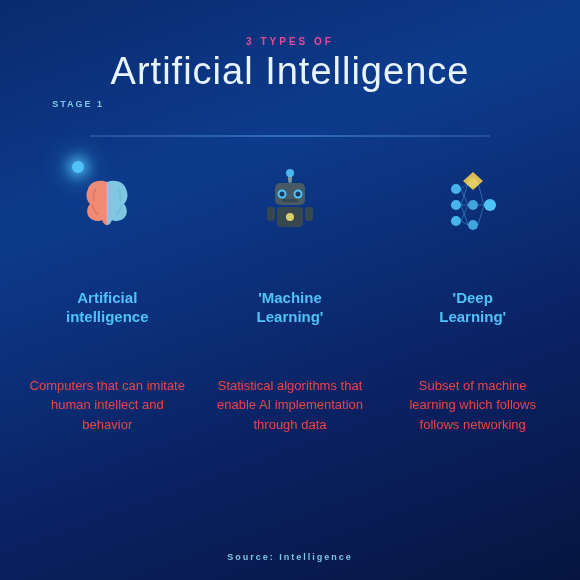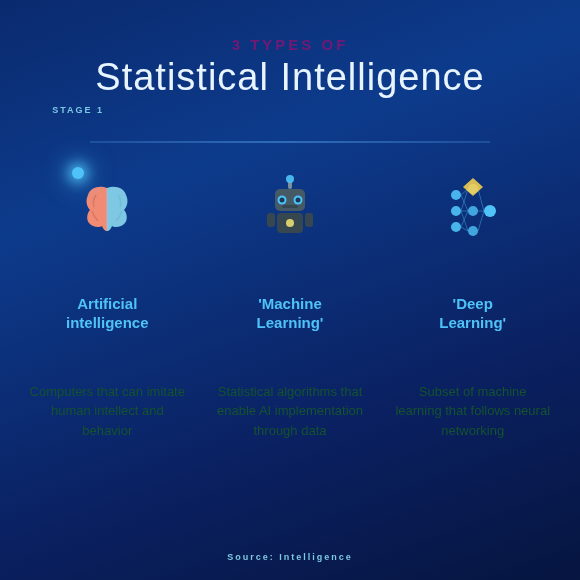--- a/index.html
+++ b/index.html
@@ -15,22 +15,22 @@
       align-items: center;
     }
 
     .header {
       text-align: center;
       margin-top: 36px;
       margin-bottom: 10px;
     }
 
     .header-subtitle {
-      color: #701a75;
-      font-size: 15px;
+      color: #ec4899;
+      font-size: 10px;
       font-weight: 700;
       letter-spacing: 3px;
       text-transform: uppercase;
       margin-bottom: 4px;
     }
 
     .header-title {
       color: #e8f4ff;
       font-size: 38px;
       font-weight: 300;
@@ -119,21 +119,21 @@
 
     .card-title {
       color: #4fc3f7;
       font-size: 15px;
       font-weight: 700;
       margin-bottom: 10px;
       line-height: 1.3;
     }
 
     .card-desc {
-      color: #14532d;
+      color: #ef4444;
       font-size: 13px;
       font-weight: 400;
       line-height: 1.5;
       text-align: center;
     }
 
     .source {
       color: #7ec8e3;
       font-size: 9px;
       font-weight: 700;
@@ -156,21 +156,21 @@
 
     
     .nn-node { fill: #4fc3f7; }
     .nn-shape { fill: #ffd54f; }
   </style>
 </head>
 <body>
 
 <div class="header">
   <div class="header-subtitle">3 Types of</div>
-  <div class="header-title">Statistical Intelligence</div>
+  <div class="header-title">Artificial Intelligence</div>
 </div>
 
 <div class="timeline-section">
   <div class="timeline-bar">
     <div class="timeline-line"></div>
     <div class="timeline-dot-wrapper">
       <div class="stage-label">Stage 1</div>
       <div class="timeline-dot"></div>
     </div>
   </div>
@@ -255,20 +255,20 @@
         <line x1="40" y1="16" x2="46" y2="38" stroke="rgba(79,195,247,0.4)" stroke-width="1"></line>
         <line x1="40" y1="38" x2="46" y2="38" stroke="rgba(79,195,247,0.4)" stroke-width="1"></line>
         <line x1="40" y1="58" x2="46" y2="38" stroke="rgba(79,195,247,0.4)" stroke-width="1"></line>
 
         <polygon class="nn-shape" points="35,5 45,14 35,23 25,14" opacity="0.85"></polygon>
       </svg>
     </div>
     <div class="card-title">
       <span>'Deep<br>Learning'</span>
     </div>
-    <div class="card-desc">Subset of machine learning that follows neural networking</div>
+    <div class="card-desc">Subset of machine learning which follows follows networking</div>
   </div>
 
 </div>
 
 <div class="source">
   <span>Source: Intelligence</span>
 </div>
 
 </body></html>

